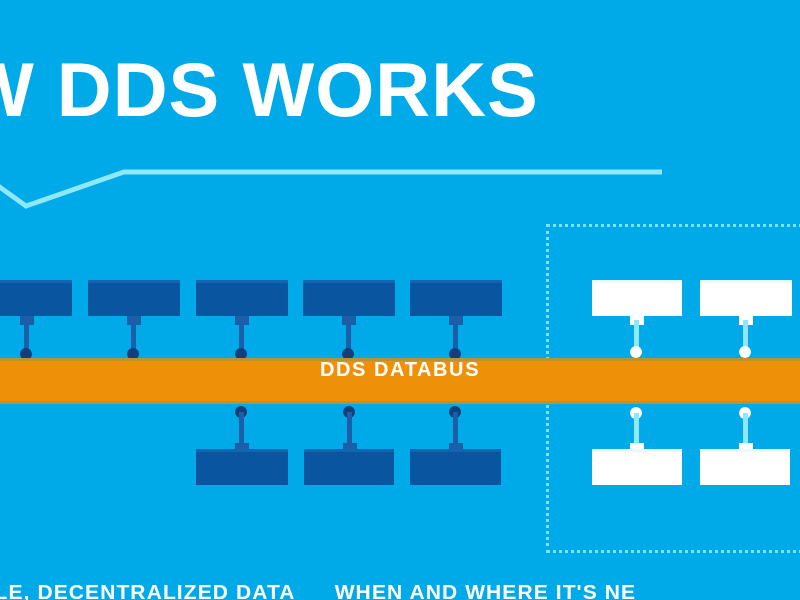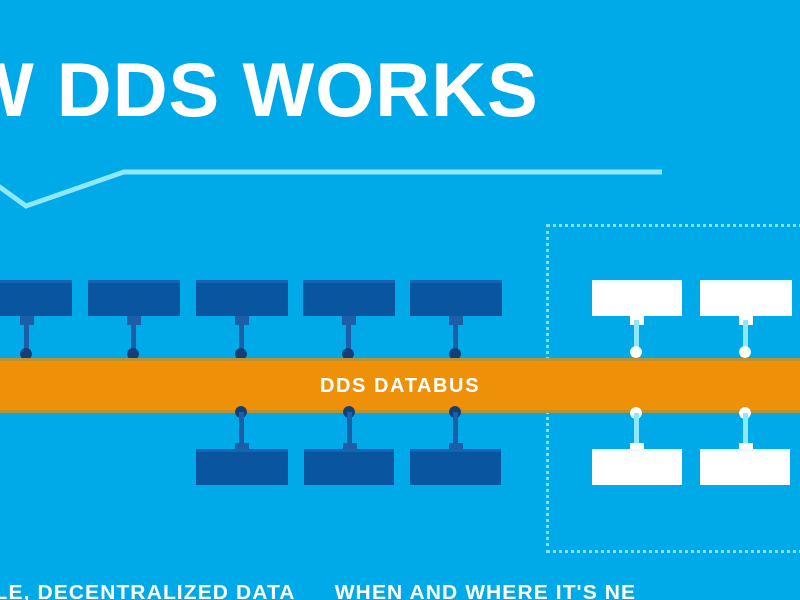--- a/index.html
+++ b/index.html
@@ -53,24 +53,23 @@
     box-sizing: border-box;
     border-right: none;
   }
 
   
   .databus {
     position: absolute;
     left: 0;
     top: 358px;
     width: 800px;
-    height: 55px;
+    height: 46px;
     background: #ee9108;
     display: flex;
-    align-items: center;
     justify-content: center;
   }
   .databus-label {
     color: #ffffff;
     font-size: 20px;
     font-weight: bold;
     letter-spacing: 1.6px;
   }
   .databus-edge-top,
   .databus-edge-bottom {

